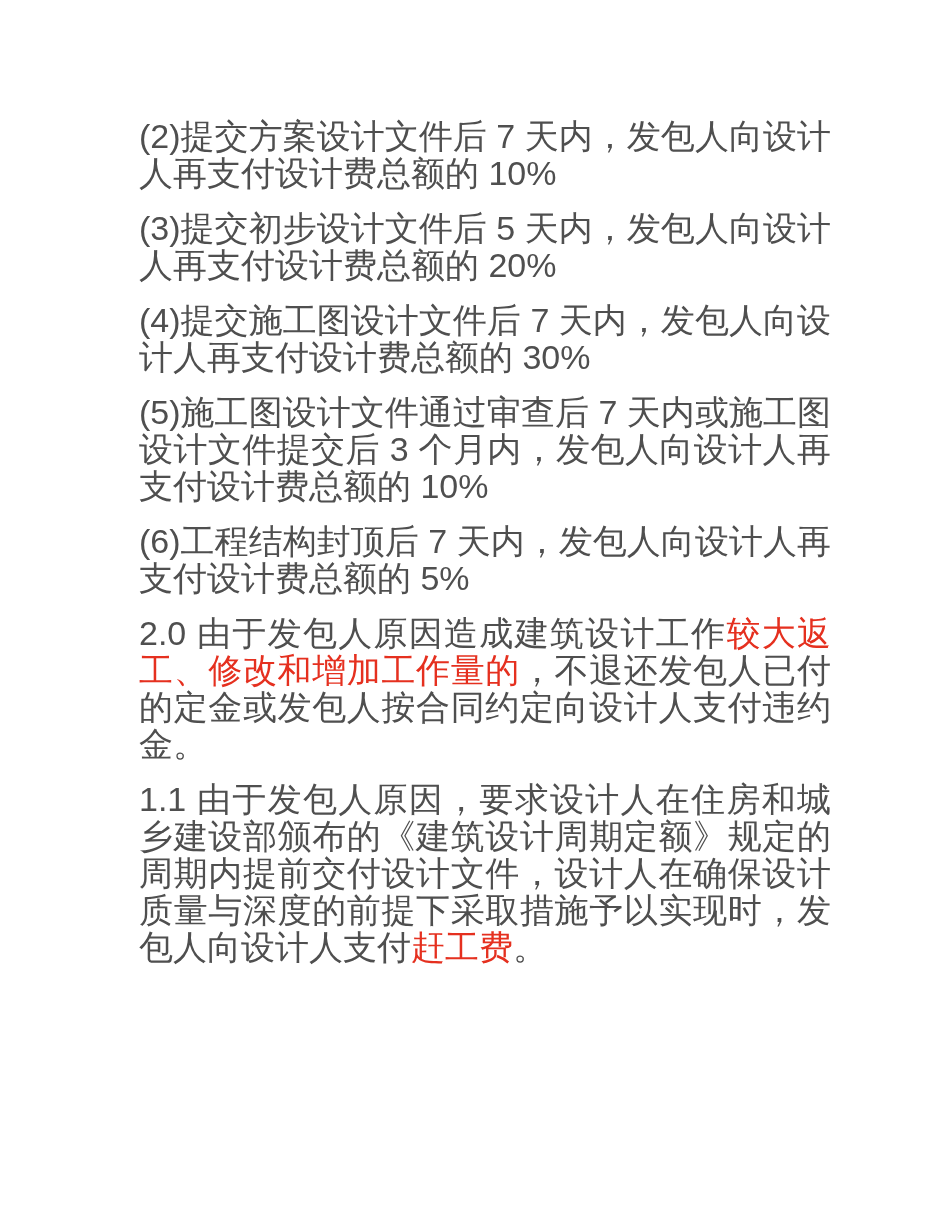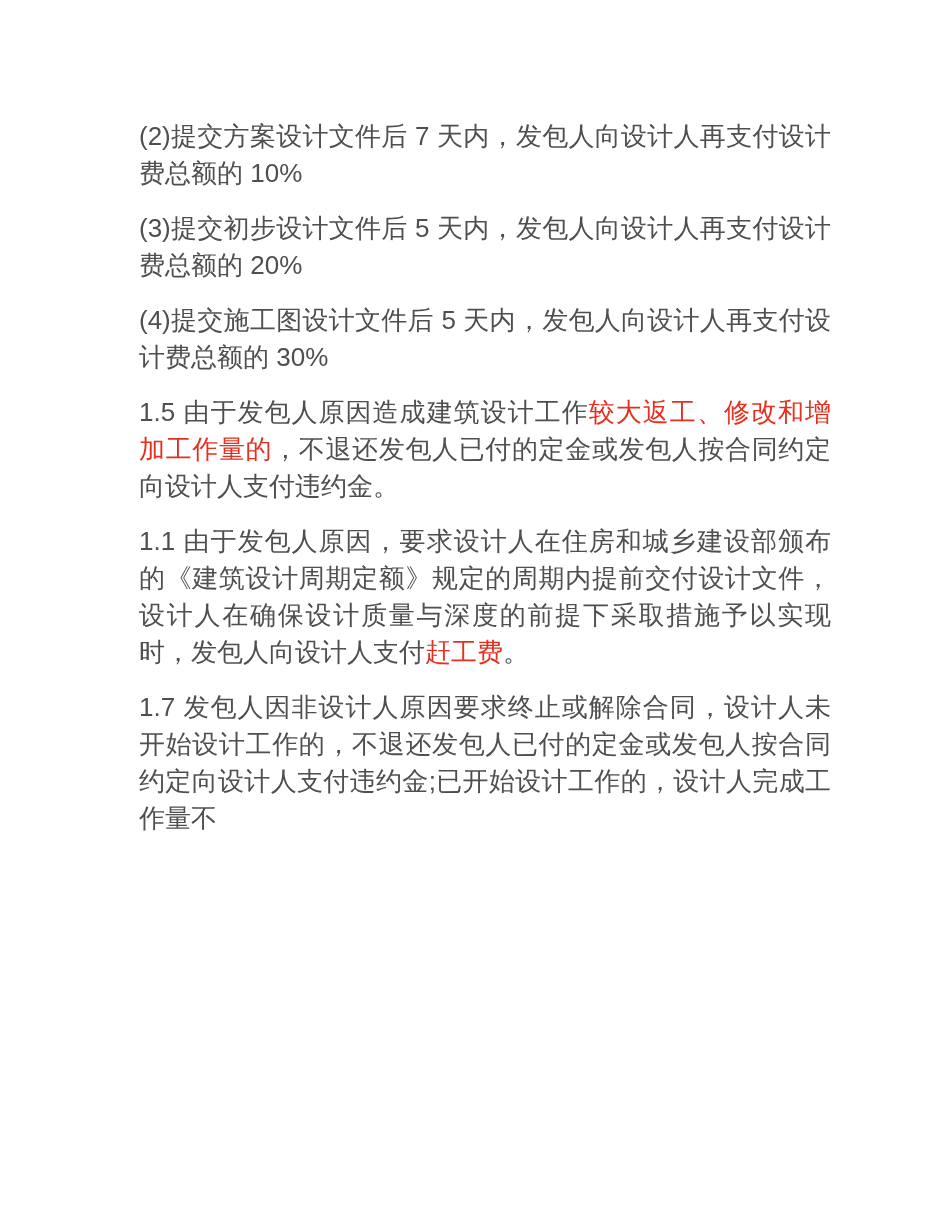--- a/index.html
+++ b/index.html
@@ -20,38 +20,39 @@
     background:var(--page-bg);
     overflow:hidden;
   }
   .doc{
     position:absolute;
     top:118px;
     left:139px;
     width:696px;
   }
   .clause{
-    font-size:26px;
+    font-size:34px;
     line-height:37px;
     color:var(--text-color);
     text-align:justify;
     margin:0 4px 18px 0;
     word-break:break-all;
     overflow-wrap:break-word;
   }
   .clause:last-child{margin-bottom:0;}
   .em{
     color:var(--em-color);
   }
 </style>
 </head>
 <body>
 
 <main class="page">
   <article class="doc" id="contract-body">
       <p class="clause"><span class="">(2)提交方案设计文件后 7 天内，发包人向设计人再支付设计费总额的 10%</span></p>
       <p class="clause"><span class="">(3)提交初步设计文件后 5 天内，发包人向设计人再支付设计费总额的 20%</span></p>
-      <p class="clause"><span class="">(4)提交施工图设计文件后 5 天内，发包人向设计人再支付设计费总额的 30%</span></p>
-      <p class="clause"><span class="">1.5 由于发包人原因造成建筑设计工作</span><span class="em">较大返工、修改和增加工作量的</span><span class="">，不退还发包人已付的定金或发包人按合同约定向设计人支付违约金。</span></p>
+      <p class="clause"><span class="">(4)提交施工图设计文件后 7 天内，发包人向设计人再支付设计费总额的 30%</span></p>
+      <p class="clause"><span class="">(5)施工图设计文件通过审查后 7 天内或施工图设计文件提交后 3 个月内，发包人向设计人再支付设计费总额的 10%</span></p>
+      <p class="clause"><span class="">(6)工程结构封顶后 7 天内，发包人向设计人再支付设计费总额的 5%</span></p>
+      <p class="clause"><span class="">2.0 由于发包人原因造成建筑设计工作</span><span class="em">较大返工、修改和增加工作量的</span><span class="">，不退还发包人已付的定金或发包人按合同约定向设计人支付违约金。</span></p>
       <p class="clause"><span class="">1.1 由于发包人原因，要求设计人在住房和城乡建设部颁布的《建筑设计周期定额》规定的周期内提前交付设计文件，设计人在确保设计质量与深度的前提下采取措施予以实现时，发包人向设计人支付</span><span class="em">赶工费</span><span class="">。</span></p>
-      <p class="clause"><span class="">1.7 发包人因非设计人原因要求终止或解除合同，设计人未开始设计工作的，不退还发包人已付的定金或发包人按合同约定向设计人支付违约金;已开始设计工作的，设计人完成工作量不</span></p>
     </article>
 </main>
 
 </body></html>

